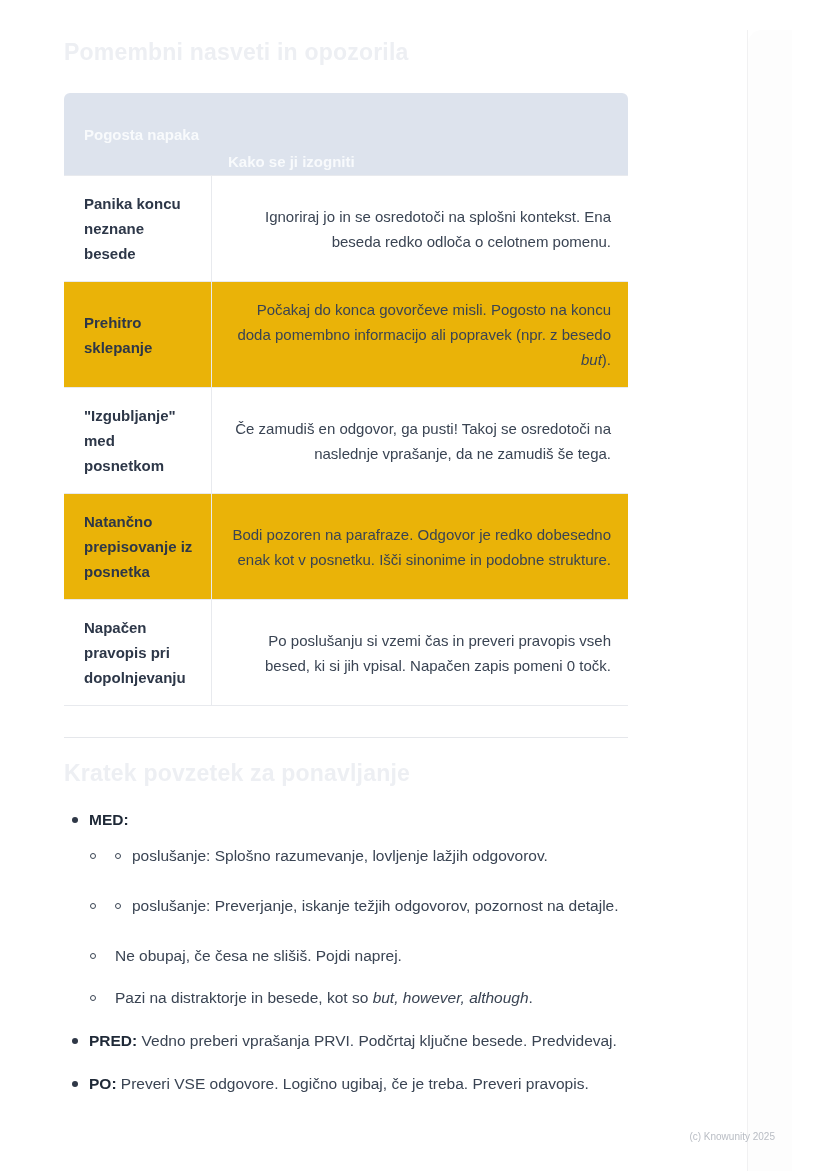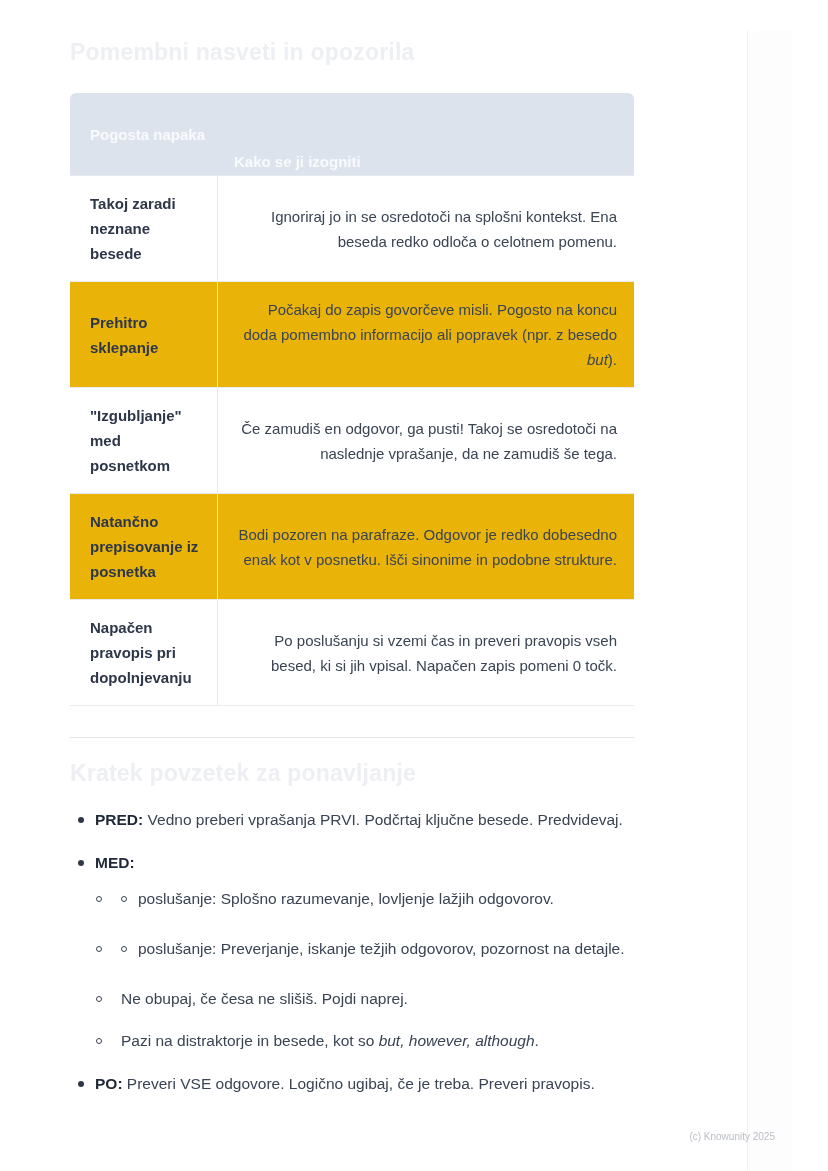--- a/index.html
+++ b/index.html
@@ -6,21 +6,21 @@
   html,body { width:828px; height:1171px; background:#ffffff;
     font-family:"Liberation Sans","DejaVu Sans",sans-serif; color:#3a4453; }
   .page { position:relative; width:828px; height:1171px; overflow:hidden; background:#fff; }
 
   
   .page-edge { position:absolute; left:747px; top:30px; width:1px; height:1141px;
     background:#f1f1f2; }
   .page-band { position:absolute; left:748px; top:30px; width:44px; height:1141px;
     background:#fdfdfd; border-top-left-radius:14px; }
 
-  .content { position:absolute; left:70px; top:0; width:564px; }
+  .content { position:absolute; left:64px; top:0; width:564px; }
 
   h2.faded { margin-top:38px; font-size:23px; line-height:28px; font-weight:700;
     color:#edeff3; letter-spacing:0.2px; }
   h2.faded.second { margin-top:21px; }
 
   
   .tbl { margin-top:27px; width:564px; border-bottom:1px solid #e8eaee;
     border-radius:6px 6px 0 0; }
   .tbl-head { display:flex; background:#dde3ed; height:82px;
     border-radius:6px 6px 0 0; }
@@ -79,32 +79,32 @@
         <div class="c1">
           <span class="htxt">Pogosta napaka</span>
         </div>
         <div class="c2">
           <span class="htxt">Kako se ji izogniti</span>
         </div>
       </div>
       <div id="tbl-body">
           <div class="tbl-row">
             <div class="c1">
-              <span class="mistake">Takoj zaradi neznane besede</span>
+              <span class="mistake">Panika koncu neznane besede</span>
             </div>
             <div class="c2">
               <span class="solution"><span>Ignoriraj jo in se osredotoči na splošni kontekst. Ena beseda redko odloča o celotnem pomenu.</span></span>
             </div>
           </div>
           <div class="tbl-row alt">
             <div class="c1">
               <span class="mistake">Prehitro sklepanje</span>
             </div>
             <div class="c2">
-              <span class="solution"><span>Počakaj do zapis govorčeve misli. Pogosto na koncu doda pomembno informacijo ali popravek (npr. z besedo </span><i class="seg-i">but</i><span>).</span></span>
+              <span class="solution"><span>Počakaj do konca govorčeve misli. Pogosto na koncu doda pomembno informacijo ali popravek (npr. z besedo </span><i class="seg-i">but</i><span>).</span></span>
             </div>
           </div>
           <div class="tbl-row">
             <div class="c1">
               <span class="mistake">"Izgubljanje" med posnetkom</span>
             </div>
             <div class="c2">
               <span class="solution"><span>Če zamudiš en odgovor, ga pusti! Takoj se osredotoči na naslednje vprašanje, da ne zamudiš še tega.</span></span>
             </div>
           </div>
@@ -127,24 +127,20 @@
         </div>
     </div>
 
     <div class="divider"></div>
 
     <h2 class="faded second">Kratek povzetek za ponavljanje</h2>
 
     <div class="summary" id="summary-list">
         <div class="li1">
           <div class="m1"><span class="dot"></span></div>
-          <div class="txt"><b>PRED:</b><span> Vedno preberi vprašanja PRVI. Podčrtaj ključne besede. Predvidevaj.</span></div>
-        </div>
-        <div class="li1">
-          <div class="m1"><span class="dot"></span></div>
           <div class="txt"><b>MED:</b><div class="nested">
               <div class="li2">
                 <div class="m2b"><span class="ring"></span></div>
                 <div class="m2"><span class="ring"></span></div>
                 <div class="txt"><span>poslušanje: Splošno razumevanje, lovljenje lažjih odgovorov.</span></div>
               </div>
               <div class="li2 gap-before">
                 <div class="m2b"><span class="ring"></span></div>
                 <div class="m2"><span class="ring"></span></div>
                 <div class="txt"><span>poslušanje: Preverjanje, iskanje težjih odgovorov, pozornost na detajle.</span></div>
@@ -154,20 +150,24 @@
                 <div class="txt"><span>Ne obupaj, če česa ne slišiš. Pojdi naprej.</span></div>
               </div>
               <div class="li2">
                 <div class="m2b"><span class="ring"></span></div>
                 <div class="txt"><span>Pazi na distraktorje in besede, kot so </span><i class="seg-i">but, however, although</i><span>.</span></div>
               </div>
             </div></div>
         </div>
         <div class="li1">
           <div class="m1"><span class="dot"></span></div>
+          <div class="txt"><b>PRED:</b><span> Vedno preberi vprašanja PRVI. Podčrtaj ključne besede. Predvidevaj.</span></div>
+        </div>
+        <div class="li1">
+          <div class="m1"><span class="dot"></span></div>
           <div class="txt"><b>PO:</b><span> Preveri VSE odgovore. Logično ugibaj, če je treba. Preveri pravopis.</span></div>
         </div>
       </div>
 
   </div>
 
   <div class="footer">(c) Knowunity 2025</div>
 
 </div>
 

